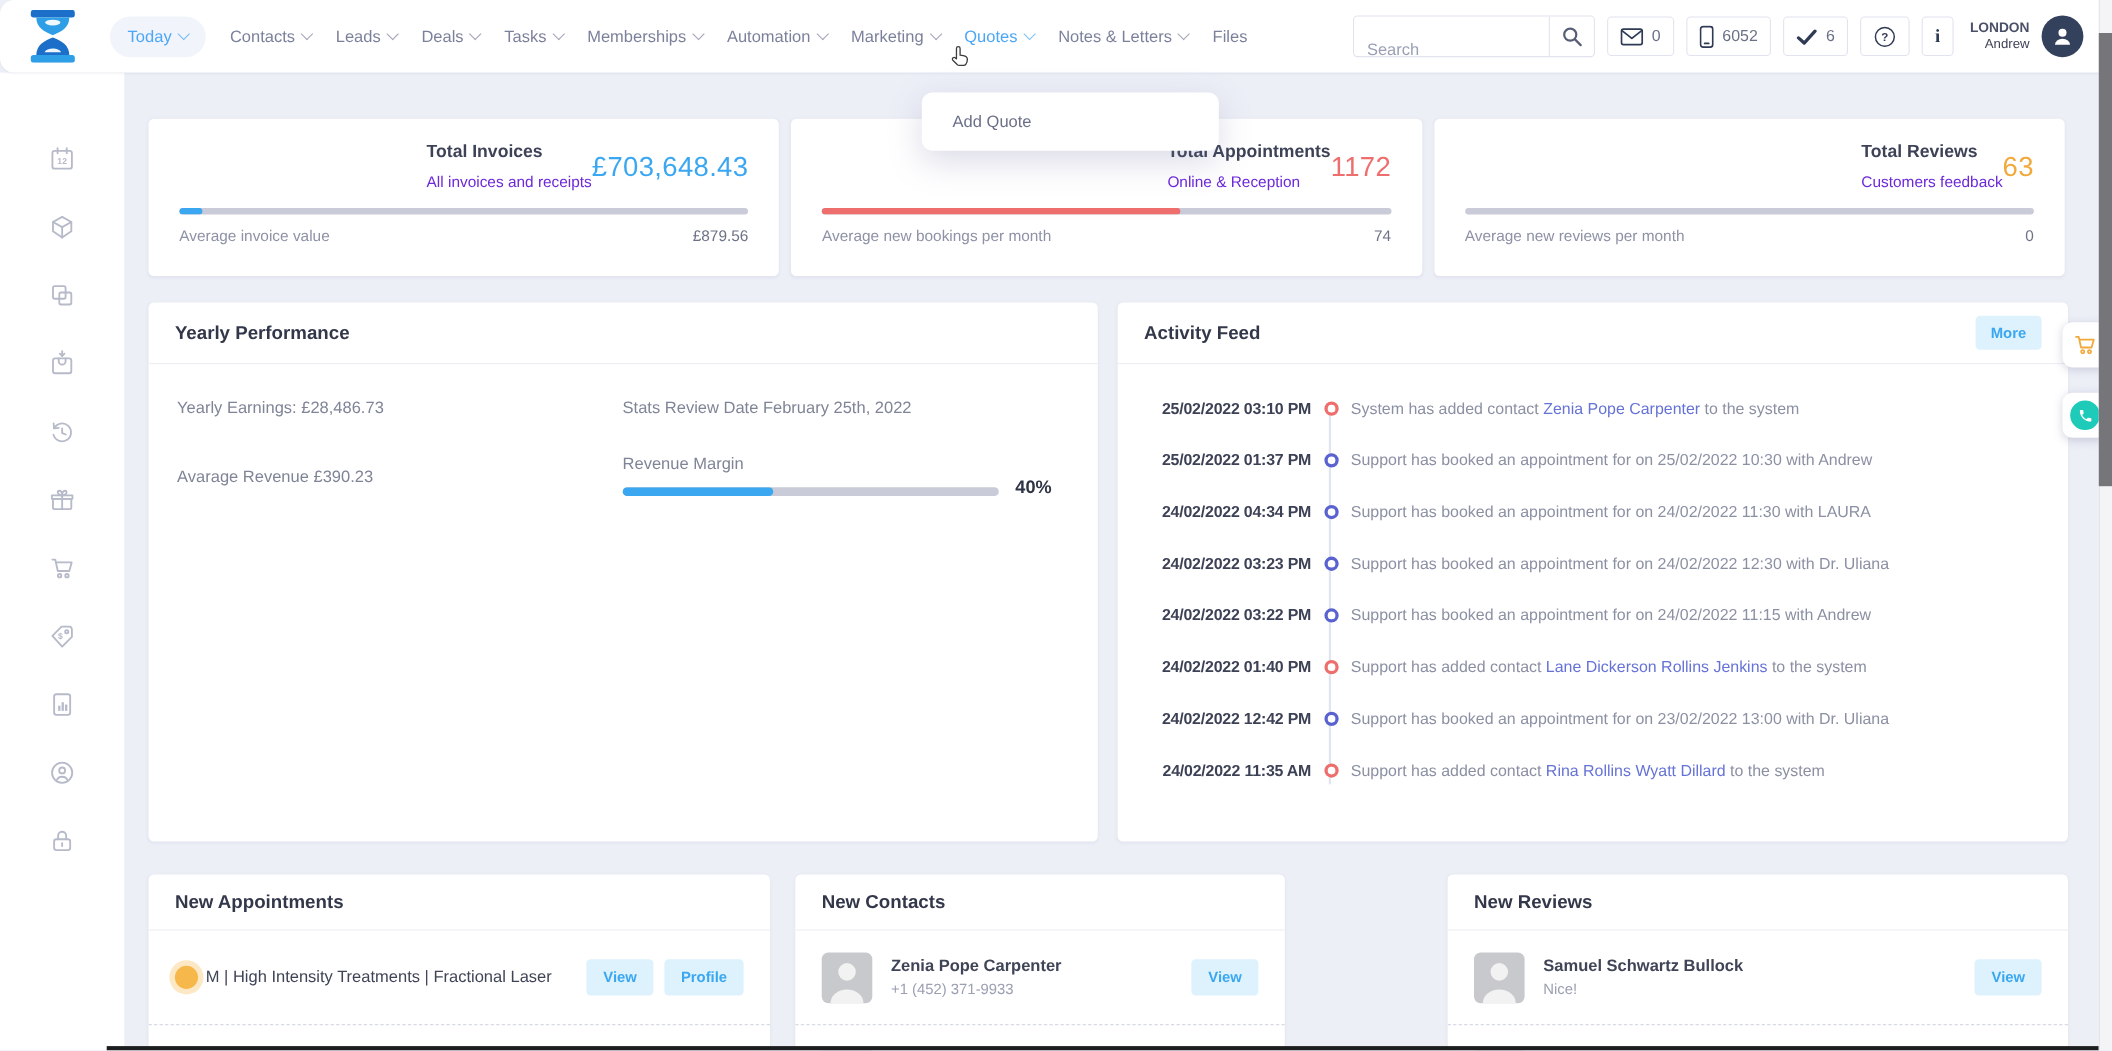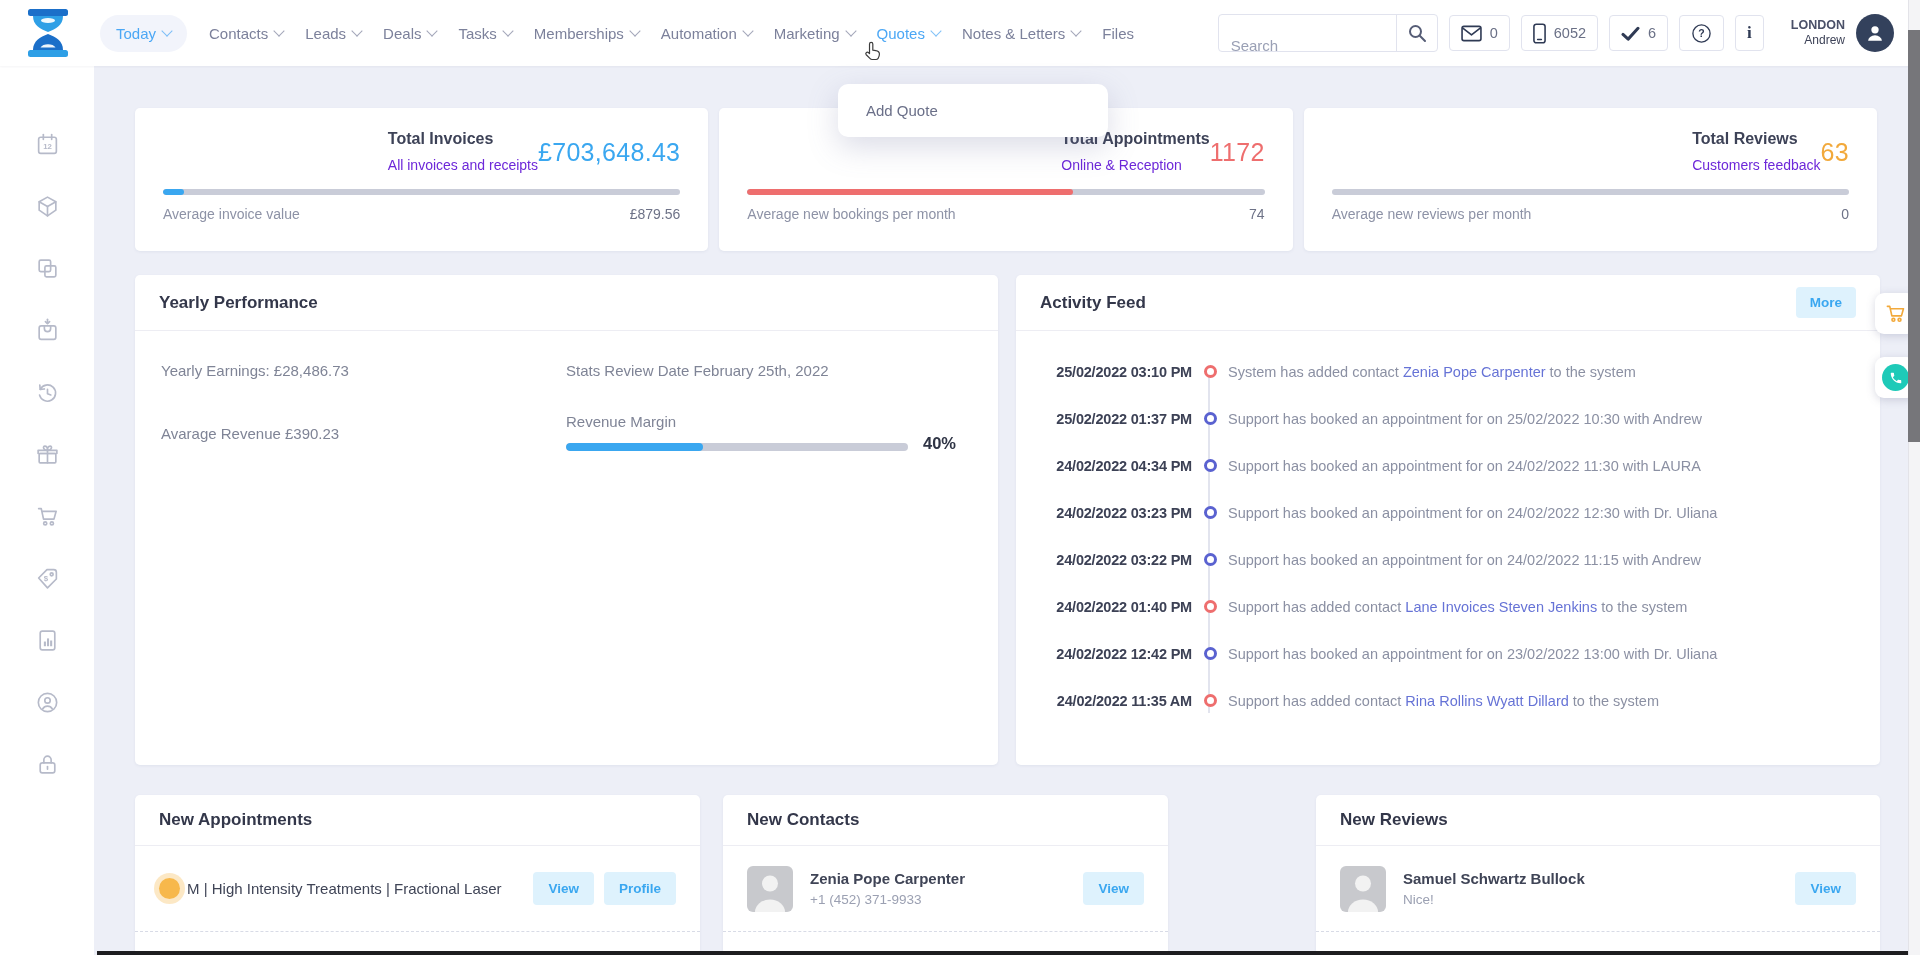--- a/index.html
+++ b/index.html
@@ -1,48 +1,48 @@
 <!DOCTYPE html>
 <html><head>
 <meta charset="utf-8">
 <style>
   html,body{margin:0;padding:0;width:1920px;height:955px;overflow:hidden;}
   body{background:#edeff7;font-family:"Liberation Sans",sans-serif;position:relative;color:#3d4257;}
   svg{fill:none;stroke:currentColor;stroke-width:1.6;stroke-linecap:round;stroke-linejoin:round;display:block;}
   .ictext{font-size:7.5px;fill:currentColor;stroke:none;text-anchor:middle;font-weight:bold;font-family:"Liberation Sans",sans-serif;}
 
   
-  .header{position:absolute;top:0;left:0;right:0;height:66px;background:#fff;display:flex;align-items:center;z-index:40;box-shadow:0 1px 2px rgba(40,45,80,.05);}
+  .header{position:absolute;top:0;left:0;right:0;height:66px;background:#fff;display:flex;align-items:center;z-index:40;box-shadow:0 1px 2px rgba(40,45,80,.05);border-radius:13px;}
   .logo{margin-left:26px;flex:none;}
   .nav{display:flex;align-items:center;gap:22px;margin-left:30px;}
   .nav-item{display:flex;align-items:center;gap:7px;color:#7c819b;font-size:15px;font-weight:500;cursor:pointer;white-space:nowrap;}
   .chev{width:7px;height:7px;border-right:1.6px solid currentColor;border-bottom:1.6px solid currentColor;transform:rotate(45deg);margin-top:-4px;opacity:.7;}
   .nav-item.active{color:#4ba7f5;background:#f2f4fb;padding:10px 16px;border-radius:20px;}
   .nav-item.hovered{color:#4ba7f5;}
   .hdr-right{margin-left:auto;margin-right:26px;display:flex;align-items:center;gap:11px;}
   .search{display:flex;align-items:center;height:36px;border:1px solid #e1e3ee;border-radius:4px;background:#fff;width:218px;}
   .search input{border:0;outline:0;flex:1;min-width:0;padding:0 12px;font:15px "Liberation Sans",sans-serif;color:#3d4257;background:transparent;margin-top:25px;}
   .search input::placeholder{color:#9aa0b5;}
   .search-btn{width:40px;align-self:stretch;border-left:1px solid #e1e3ee;display:flex;align-items:center;justify-content:center;color:#565d76;cursor:pointer;}
   .hbadge{display:flex;align-items:center;gap:8px;height:36px;padding:0 11px;border:1px solid #e1e3ee;border-radius:4px;color:#2f3a54;cursor:pointer;box-sizing:border-box;}
   .hbadge .cnt{color:#6a7086;font-size:14.5px;}
   .qtext{font-size:11px;fill:#2f3a54;stroke:none;text-anchor:middle;font-weight:700;font-family:"Liberation Sans",sans-serif;}
   .i-glyph{font:800 17px "Liberation Serif",serif;color:#2f3a54;}
-  .userblock{text-align:right;line-height:1.3;margin-left:16px;}
+  .userblock{text-align:right;line-height:1.3;margin-left:4px;}
   .userblock .loc{font-size:12.5px;font-weight:700;color:#4a5068;}
   .userblock .uname{font-size:12px;color:#3d4257;}
   .avatar-circle{width:38px;height:38px;border-radius:50%;background:#33415c;display:flex;align-items:center;justify-content:center;flex:none;cursor:pointer;}
 
   
   .dropdown{position:absolute;left:838px;top:84px;width:270px;background:#fff;border-radius:10px;box-shadow:0 10px 30px rgba(110,115,160,.25);z-index:60;padding:5px 0;}
   .dropdown-item{padding:13px 28px;font-size:15px;color:#6a6f88;cursor:pointer;}
   .cursor{position:absolute;left:862px;top:40px;z-index:70;pointer-events:none;}
 
   
-  .sidebar{position:absolute;top:66px;left:0;width:94px;bottom:0;background:#fff;z-index:5;display:flex;flex-direction:column;align-items:center;padding-top:66px;gap:36px;box-sizing:border-box;}
+  .sidebar{position:absolute;top:66px;left:0;width:113px;bottom:0;background:#fff;z-index:5;display:flex;flex-direction:column;align-items:center;padding-top:66px;gap:36px;box-sizing:border-box;}
   .side-item{color:#b6bac9;cursor:pointer;height:26px;}
 
   
   .stats-row{position:absolute;left:135px;top:108px;width:1742px;display:flex;gap:11px;z-index:10;}
   .stat-card{flex:1;background:#fff;border-radius:5px;box-shadow:0 1px 3px rgba(80,85,130,.08);padding:22px 28px 0;height:143px;box-sizing:border-box;}
   .stat-top{display:flex;justify-content:flex-end;}
   .stat-title{font-size:16px;font-weight:700;color:#3d4257;}
   .stat-sub{font-size:14px;color:#6d28d9;margin-top:9px;}
   .stat-value{font-size:25px;font-weight:500;margin-top:8px;letter-spacing:.3px;}
   .bar{height:6px;background:#c9ccd8;border-radius:3px;margin-top:16px;overflow:hidden;}
@@ -423,21 +423,21 @@
       <div class="feed-marker-wrap">
           <span class="feed-marker" style="border-color: rgb(90, 98, 208);"></span>
         </div>
       <div class="feed-text"><span>Support has booked an appointment for on 24/02/2022 11:15 with Andrew</span><span class="feed-link"></span><span></span></div>
     </div>
     <div class="feed-row">
       <div class="feed-time">24/02/2022 01:40 PM</div>
       <div class="feed-marker-wrap">
           <span class="feed-marker" style="border-color: rgb(238, 110, 110);"></span>
         </div>
-      <div class="feed-text"><span>Support has added contact</span><span class="feed-link">Lane Invoices Steven Jenkins</span><span>to the system</span></div>
+      <div class="feed-text"><span>Support has added contact</span><span class="feed-link">Lane Dickerson Rollins Jenkins</span><span>to the system</span></div>
     </div>
     <div class="feed-row">
       <div class="feed-time">24/02/2022 12:42 PM</div>
       <div class="feed-marker-wrap">
           <span class="feed-marker" style="border-color: rgb(90, 98, 208);"></span>
         </div>
       <div class="feed-text"><span>Support has booked an appointment for on 23/02/2022 13:00 with Dr. Uliana</span><span class="feed-link"></span><span></span></div>
     </div>
     <div class="feed-row">
       <div class="feed-time">24/02/2022 11:35 AM</div>

